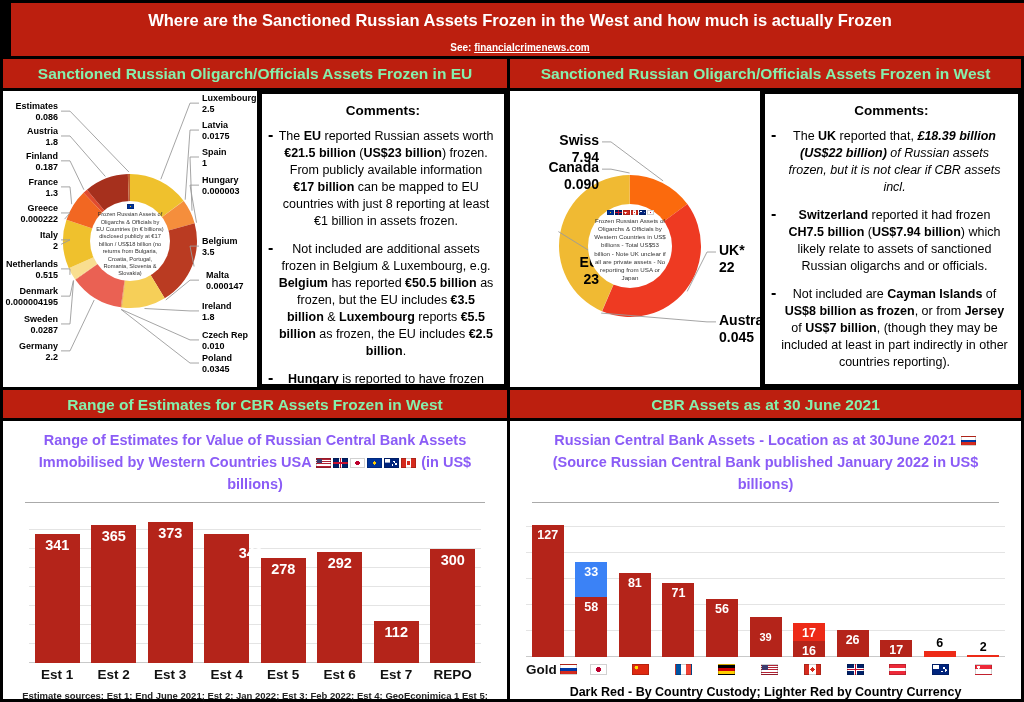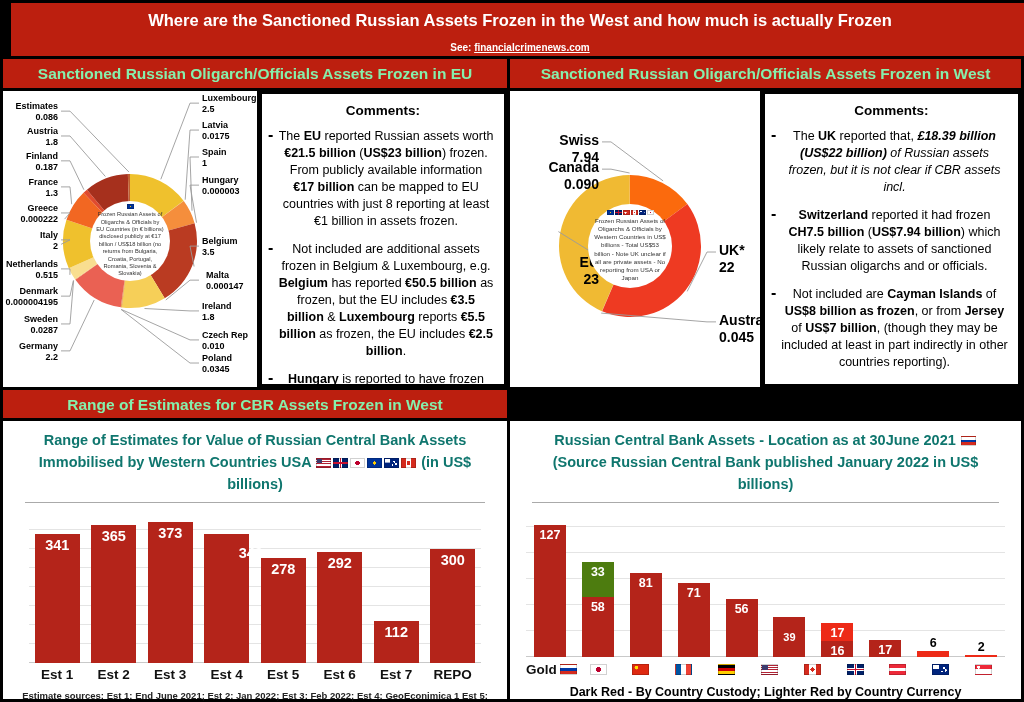--- a/index.html
+++ b/index.html
@@ -33,21 +33,21 @@
   .c-text { text-align:center; font-size:12.5px; line-height:1.36; color:#000; }
 
   .donut-svg { position:absolute; left:0; top:0; }
   .donut-label { position:absolute; font-size:9px; font-weight:bold; color:#000; line-height:1.2; white-space:nowrap; }
   .donut-label.west { font-size:14px; }
   .donut-center { position:absolute; border-radius:50%; background:#fff; display:flex; flex-direction:column; align-items:center; justify-content:center; text-align:center; color:#333; }
   .donut-center .ct { font-size:5.7px; line-height:1.3; padding:0 6px; }
   .donut-center.west .ct { font-size:6.2px; }
   .center-flags { display:flex; gap:1px; margin-bottom:2px; }
 
-  .chart-title { text-align:center; font-weight:bold; font-size:14.5px; line-height:1.5; color:#0f766e; padding:9px 18px 0; }
+  .chart-title { text-align:center; font-weight:bold; font-size:14.5px; line-height:1.5; color:#8b5cf6; padding:9px 18px 0; }
   .chart-rule { border:none; border-top:1.5px solid #aaa; margin:7px 22px 0; }
   .bar-area { position:relative; }
   .grid { position:absolute; left:0; right:0; height:1px; background:#e4e4e4; }
   .baseline { position:absolute; left:0; right:0; bottom:0; height:1.5px; background:#c9c9c9; }
   .bar-row { position:absolute; left:0; right:0; top:0; bottom:0; display:flex; align-items:flex-end; }
   .slot { flex:1; height:100%; display:flex; flex-direction:column; align-items:center; justify-content:flex-end; }
   .seg { display:flex; justify-content:center; align-items:flex-start; }
   .seg span { font-weight:bold; color:#fff; }
   .lbl-above { font-weight:bold; color:#000; margin-bottom:1px; }
   .xrow { display:flex; align-items:center; }
@@ -293,20 +293,21 @@
           <div class="c-text">Not included are <b>Cayman Islands</b> of <b>US$8 billion as frozen</b>, or from <b>Jersey</b> of <b>US$7 billion</b>, (though they may be included at least in part indirectly in other countries reporting).</div>
         </div>
         <div class="c-item">
           <span class="c-dash">-</span>
           <div class="c-text">No material reporting from USA or Japan</div>
         </div>
       </div>
   </div>
 
   <div class="abs hdr hdr-est">Range of Estimates for CBR Assets Frozen in West</div>
+  <div class="abs hdr hdr-cbr">CBR Assets as at 30 June 2021</div>
 
   <div class="abs panel panel-est">
     <div class="chart-title" id="est-title"><span>Range of Estimates for Value of Russian Central Bank Assets Immobilised by Western Countries USA </span><span class="flag flag-us flag-lg"></span><span class="flag flag-gb flag-lg"></span><span class="flag flag-jp flag-lg"></span><span class="flag flag-eu flag-lg"></span><span class="flag flag-au flag-lg"></span><span class="flag flag-ca flag-lg"></span><span> (in US$ billions)</span></div>
     <hr class="chart-rule">
     <div class="bar-area" id="est-chart" style="height:152px; margin:8px 26px 0;">
         <div class="grid" style="bottom: 19px;"></div>
         <div class="grid" style="bottom: 38px;"></div>
         <div class="grid" style="bottom: 57px;"></div>
         <div class="grid" style="bottom: 76px;"></div>
         <div class="grid" style="bottom: 95px;"></div>
@@ -382,21 +383,21 @@
         <div class="grid" style="bottom: 104.286px;"></div>
         <div class="grid" style="bottom: 130.357px;"></div>
         <div class="baseline"></div>
         <div class="bar-row">
           <div class="slot">
             <div class="seg" style="width: 32px; height: 132.443px; background: rgb(180, 36, 26);">
               <span style="font-size: 12.5px; padding-top: 3px;">127</span>
             </div>
           </div>
           <div class="slot">
-            <div class="seg" style="width: 32px; height: 34.4143px; background: #4d7c0f;">
+            <div class="seg" style="width: 32px; height: 34.4143px; background: #3b82f6;">
               <span style="font-size: 12.5px; padding-top: 3px;">33</span>
             </div>
             <div class="seg" style="width: 32px; height: 60.4857px; background: rgb(180, 36, 26);">
               <span style="font-size: 12.5px; padding-top: 3px;">58</span>
             </div>
           </div>
           <div class="slot">
             <div class="seg" style="width: 32px; height: 84.4714px; background: rgb(180, 36, 26);">
               <span style="font-size: 12.5px; padding-top: 3px;">81</span>
             </div>
@@ -418,20 +419,25 @@
           </div>
           <div class="slot">
             <div class="seg" style="width: 32px; height: 17.7286px; background: rgb(237, 42, 23);">
               <span style="font-size: 12.5px; padding-top: 3px;">17</span>
             </div>
             <div class="seg" style="width: 32px; height: 16.6857px; background: rgb(180, 36, 26);">
               <span style="font-size: 12.5px; padding-top: 3px;">16</span>
             </div>
           </div>
           <div class="slot">
+            <div class="seg" style="width: 32px; height: 27.1143px; background: rgb(180, 36, 26);">
+              <span style="font-size: 12.5px; padding-top: 3px;">26</span>
+            </div>
+          </div>
+          <div class="slot">
             <div class="seg" style="width: 32px; height: 17.7286px; background: rgb(180, 36, 26);">
               <span style="font-size: 12.5px; padding-top: 3px;">17</span>
             </div>
           </div>
           <div class="slot">
             <div class="lbl-above" style="font-size: 12.5px;">6</div>
             <div class="seg" style="width: 32px; height: 6.25714px; background: rgb(237, 42, 23);"></div>
           </div>
           <div class="slot">
             <div class="lbl-above" style="font-size: 12.5px;">2</div>

